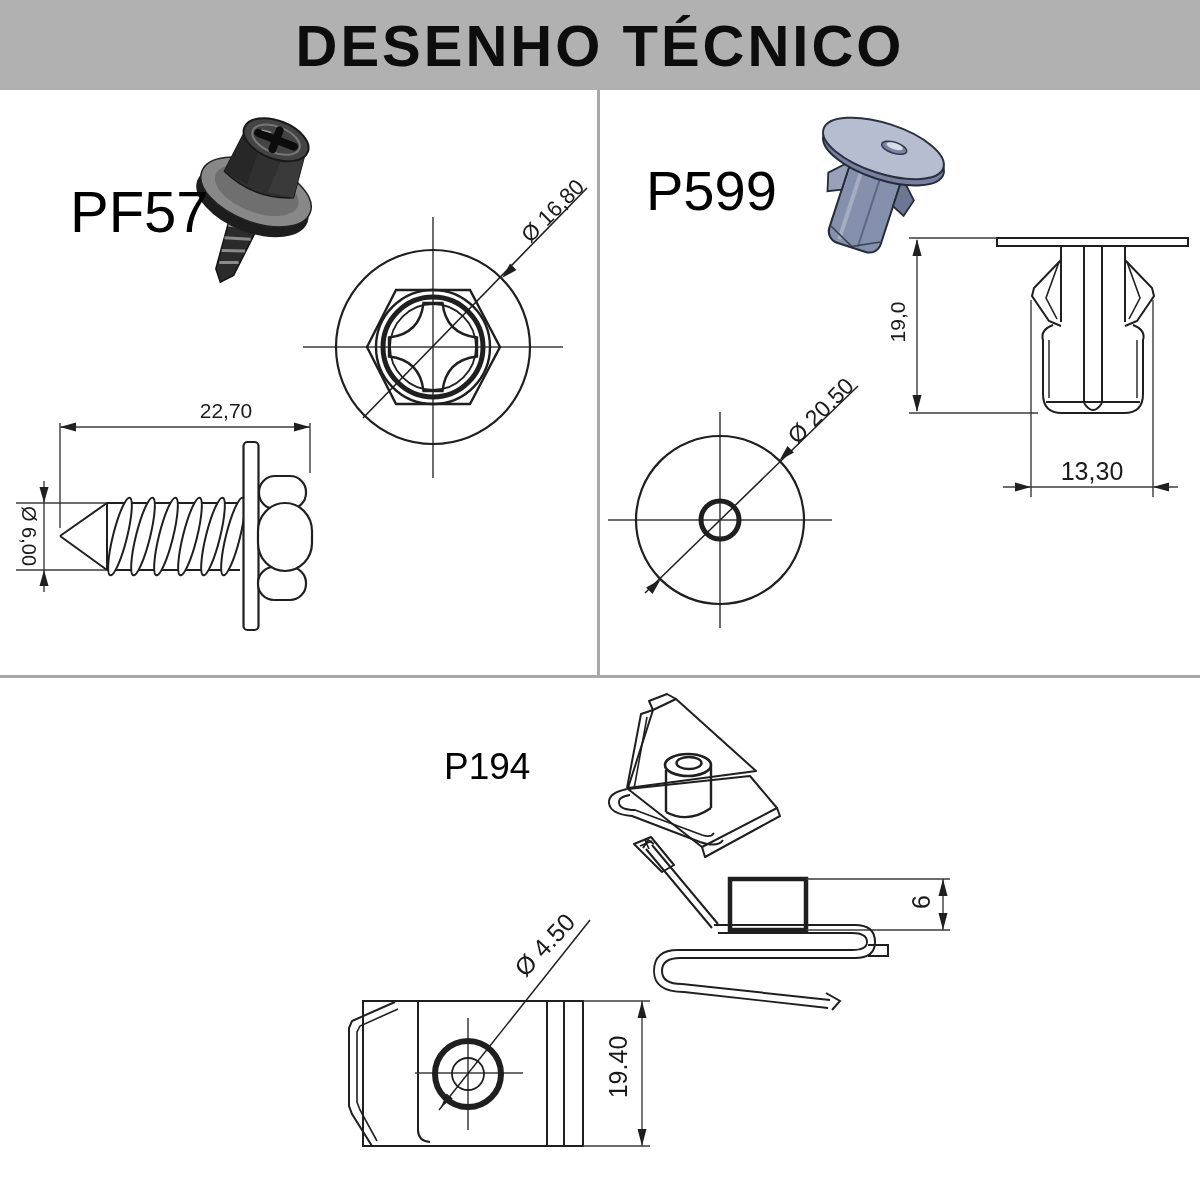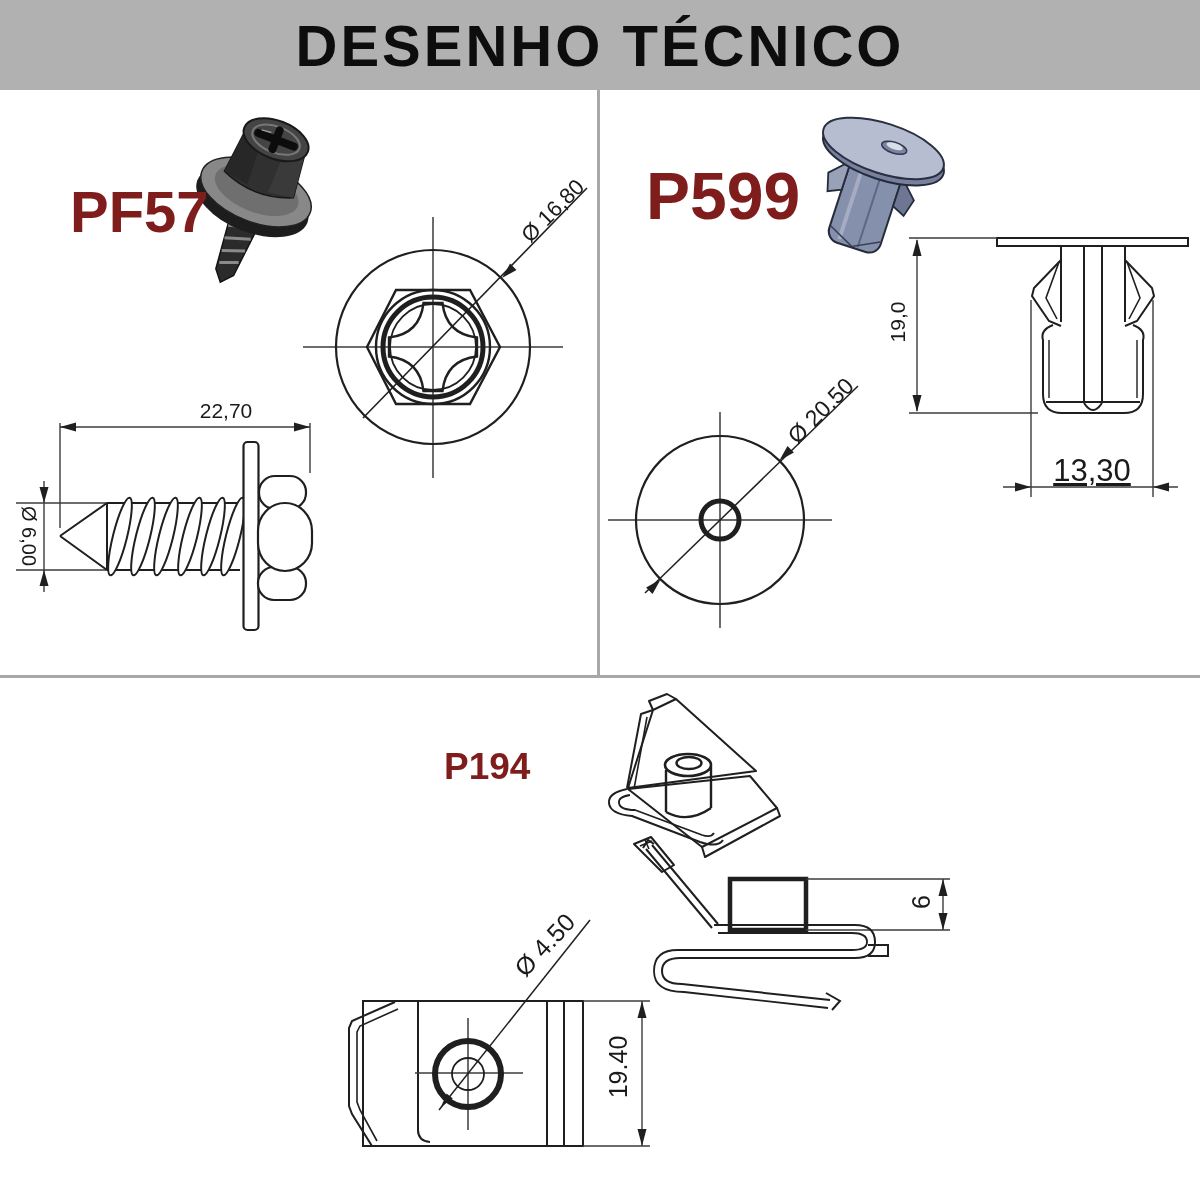--- a/index.html
+++ b/index.html
@@ -4,30 +4,30 @@
 <style>
   html,body{margin:0;padding:0;background:#ffffff;}
   .page{position:relative;width:1200px;height:1172px;background:#ffffff;overflow:hidden;
         font-family:"Liberation Sans",sans-serif;}
   .banner{position:absolute;left:0;top:0;width:1200px;height:90px;background:#b1b1b1;
           display:flex;align-items:center;justify-content:center;}
   .banner h1{margin:0;font-size:58px;font-weight:700;letter-spacing:3px;color:#0d0d0d;}
   .vdiv{position:absolute;left:597px;top:90px;width:3px;height:586px;background:#a8a8a8;}
   .hdiv{position:absolute;left:0;top:675px;width:1200px;height:3px;background:#a8a8a8;}
   svg.linework{position:absolute;left:0;top:0;width:1200px;height:1200px;pointer-events:none;}
-  .part-label{position:absolute;font-weight:700;color:#7f1d1d;white-space:nowrap;}
+  .part-label{position:absolute;font-weight:400;color:#000000;white-space:nowrap;}
   .lbl-pf57{left:70px;top:178px;font-size:58px;}
-  .lbl-p599{left:646px;top:158px;font-size:66px;}
+  .lbl-p599{left:646px;top:158px;font-size:56px;}
   .lbl-p194{left:444px;top:746px;font-size:37px;}
   .dim{position:absolute;color:#1a1a1a;white-space:nowrap;transform:translate(-50%,-50%);}
   .d-pf-len {left:186px;top:411px;font-size:21px;margin-left:40px;}
   .d-pf-dia {left:28px;top:536px;font-size:20px;transform:translate(-50%,-50%) rotate(90deg);}
   .d-pf-head{left:553px;top:211px;font-size:22px;transform:translate(-50%,-50%) rotate(-45deg);}
   .d-p5-h   {left:898px;top:322px;font-size:21px;transform:translate(-50%,-50%) rotate(-90deg);}
-  .d-p5-w   {left:1092px;top:471px;font-size:31px;text-decoration:underline;}
+  .d-p5-w   {left:1092px;top:471px;font-size:25px;}
   .d-p5-dia {left:821px;top:411px;font-size:23px;transform:translate(-50%,-50%) rotate(-45deg);}
   .d-p1-dia {left:545px;top:945px;font-size:25px;transform:translate(-50%,-50%) rotate(-47deg);}
   .d-p1-len {left:618px;top:1067px;font-size:25px;transform:translate(-50%,-50%) rotate(-90deg);}
   .d-p1-bar {left:921px;top:902px;font-size:25px;transform:translate(-50%,-50%) rotate(-90deg);}
 </style>
 </head>
 <body>
 
 <div class="page">
 

